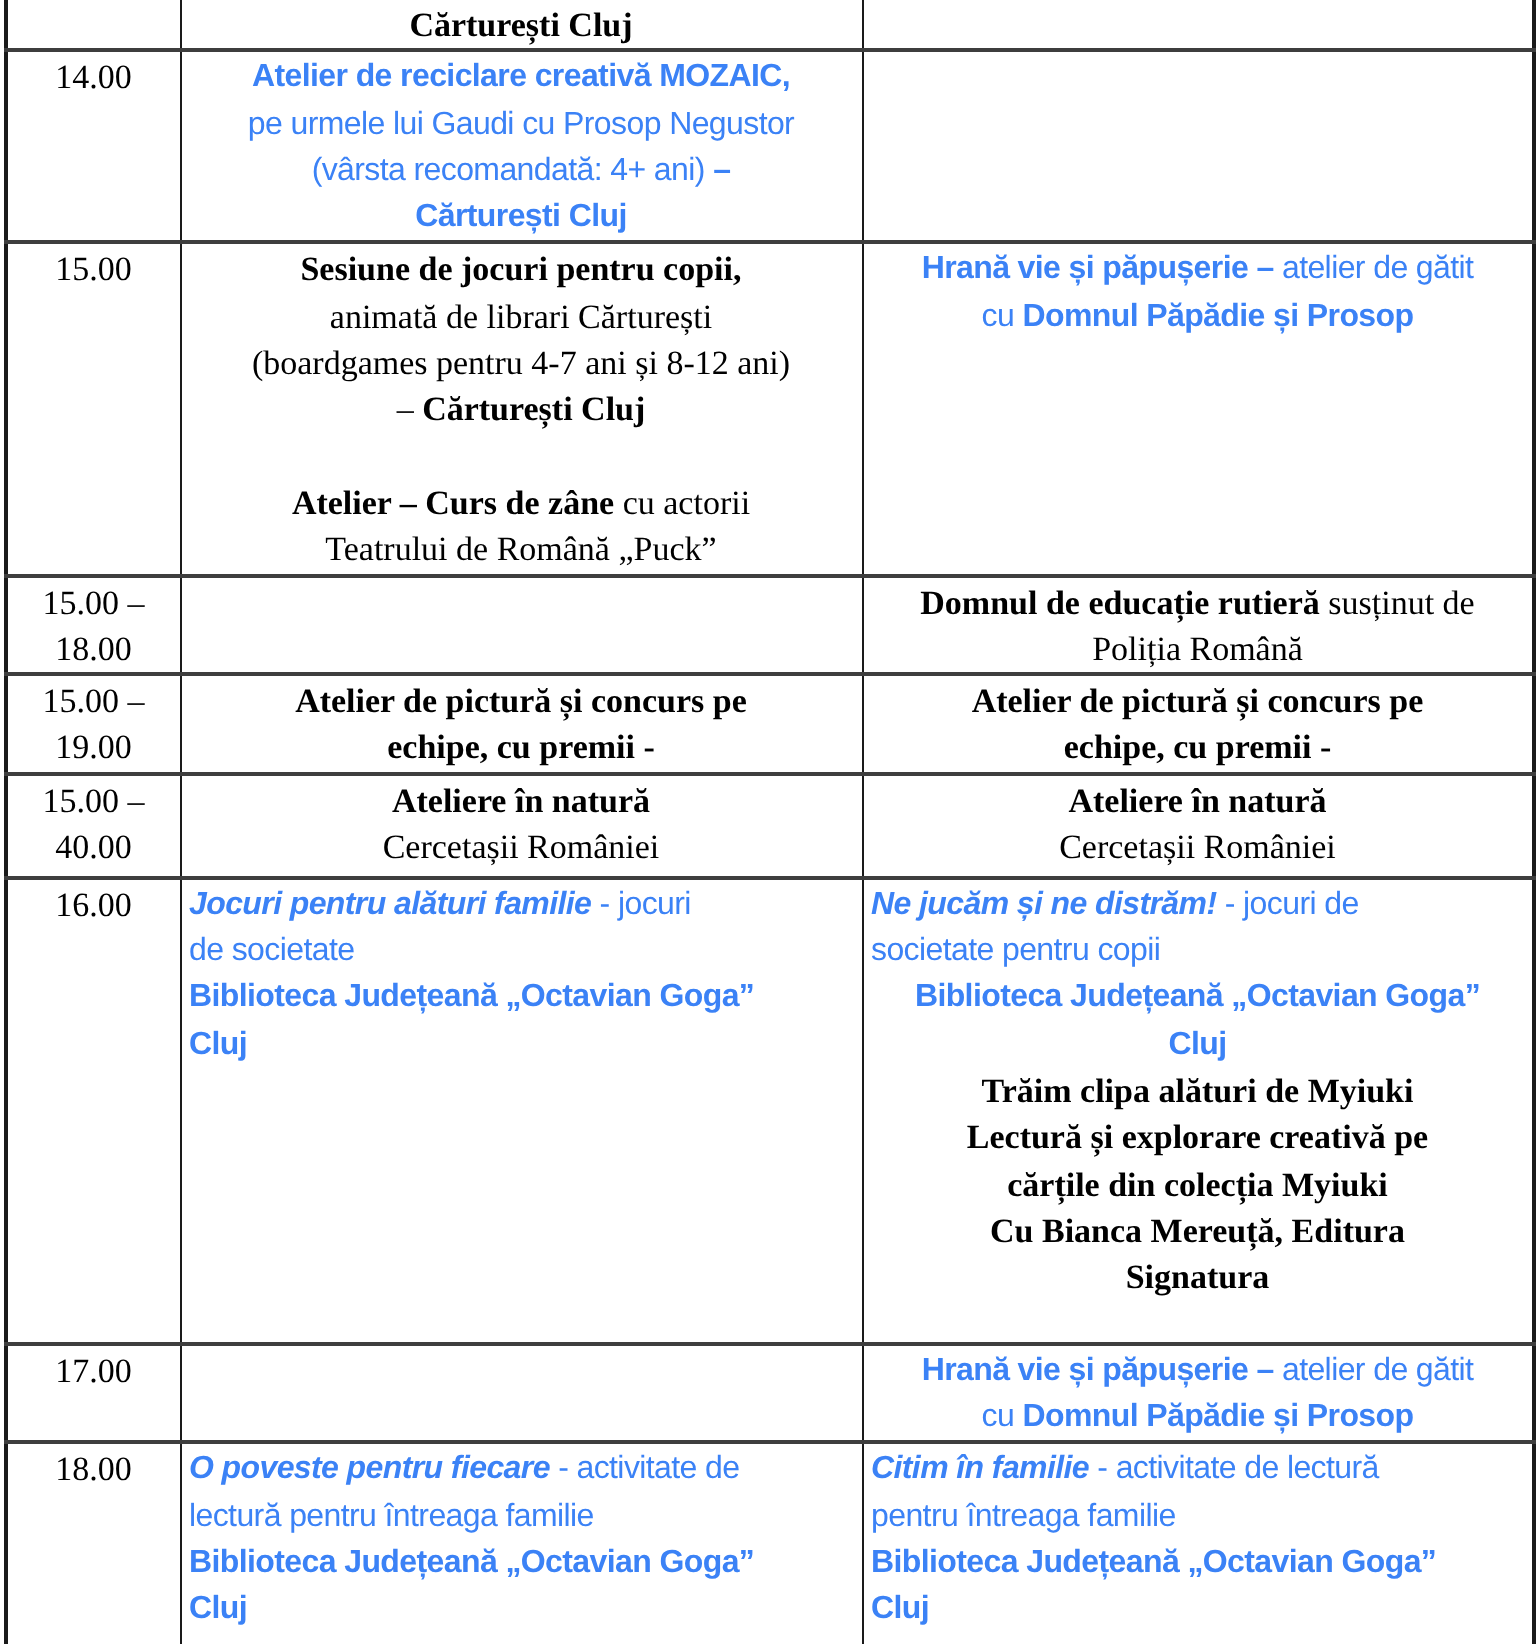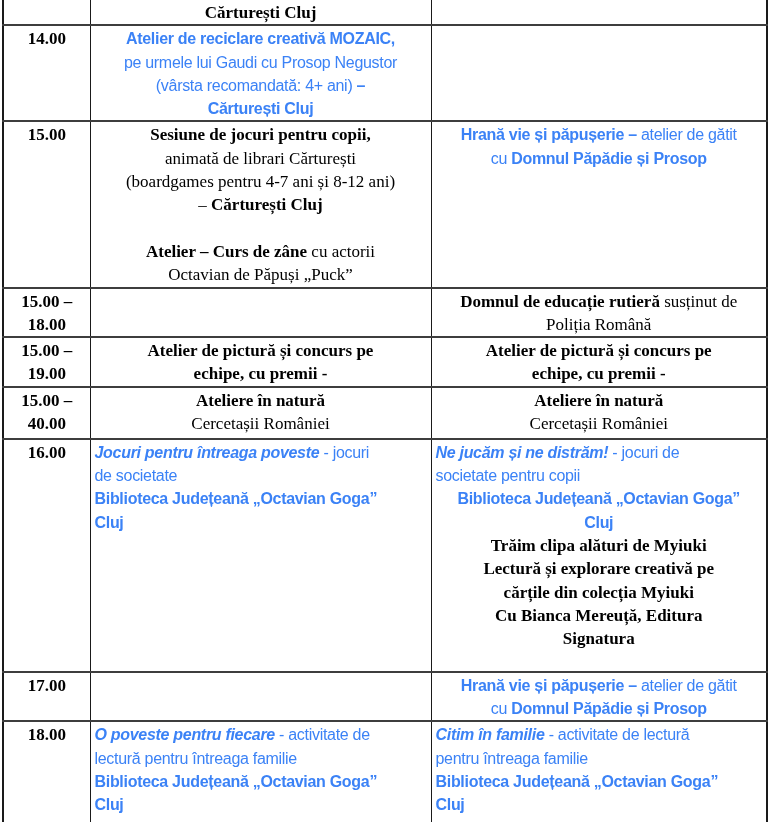--- a/index.html
+++ b/index.html
@@ -49,21 +49,21 @@
     font-size: 16px;
     letter-spacing: -0.3px;
     color: #3b82f6;
   }
   .b { font-weight: bold; }
   .i { font-style: italic; }
   .al-center { text-align: center; }
   .al-left { text-align: left; }
   .time-cell {
     text-align: center;
-    font-weight: bold;
+    font-weight: normal;
   }
 </style>
 </head>
 <body style="background: rgb(255, 255, 255);">
 
 <div class="page">
   <table class="schedule">
     <colgroup>
       <col style="width:87px">
       <col style="width:341px">
@@ -93,21 +93,21 @@
           <td class="time-cell serif">
             <div class="line serif al-center">15.00</div>
           </td>
           <td class="event-cell">
             <div class="line serif al-center"><span class="b">Sesiune de jocuri pentru copii,</span></div>
             <div class="line serif al-center"><span>animată de librari Cărturești</span></div>
             <div class="line serif al-center"><span>(boardgames pentru 4-7 ani și 8-12 ani)</span></div>
             <div class="line serif al-center"><span>– </span><span class="b">Cărturești Cluj</span></div>
             <div class="line serif al-center">&nbsp;</div>
             <div class="line serif al-center"><span class="b">Atelier – Curs de zâne</span><span> cu actorii</span></div>
-            <div class="line serif al-center"><span>Octavian de Păpuși „Puck”</span></div>
+            <div class="line serif al-center"><span>Teatrului de Română „Puck”</span></div>
           </td>
           <td class="event-cell">
             <div class="line sans al-center"><span class="b">Hrană vie și păpușerie – </span><span>atelier de gătit</span></div>
             <div class="line sans al-center"><span>cu </span><span class="b">Domnul Păpădie și Prosop</span></div>
           </td>
         </tr>
         <tr style="height: 48px;">
           <td class="time-cell serif">
             <div class="line serif al-center">15.00 –</div>
             <div class="line serif al-center">18.00</div>
@@ -144,21 +144,21 @@
           <td class="event-cell">
             <div class="line serif al-center"><span class="b">Ateliere în natură</span></div>
             <div class="line serif al-center"><span>Cercetașii României</span></div>
           </td>
         </tr>
         <tr style="height: 233px;">
           <td class="time-cell serif">
             <div class="line serif al-center">16.00</div>
           </td>
           <td class="event-cell">
-            <div class="line sans al-left"><span class="b i">Jocuri pentru întreaga poveste</span><span> - jocuri</span></div>
+            <div class="line sans al-left"><span class="b i">Jocuri pentru alături familie</span><span> - jocuri</span></div>
             <div class="line sans al-left"><span>de societate</span></div>
             <div class="line sans al-left"><span class="b">Biblioteca Județeană „Octavian Goga”</span></div>
             <div class="line sans al-left"><span class="b">Cluj</span></div>
           </td>
           <td class="event-cell">
             <div class="line sans al-left"><span class="b i">Ne jucăm și ne distrăm!</span><span> - jocuri de</span></div>
             <div class="line sans al-left"><span>societate pentru copii</span></div>
             <div class="line sans al-center"><span class="b">Biblioteca Județeană „Octavian Goga”</span></div>
             <div class="line sans al-center"><span class="b">Cluj</span></div>
             <div class="line serif al-center"><span class="b">Trăim clipa alături de Myiuki</span></div>

